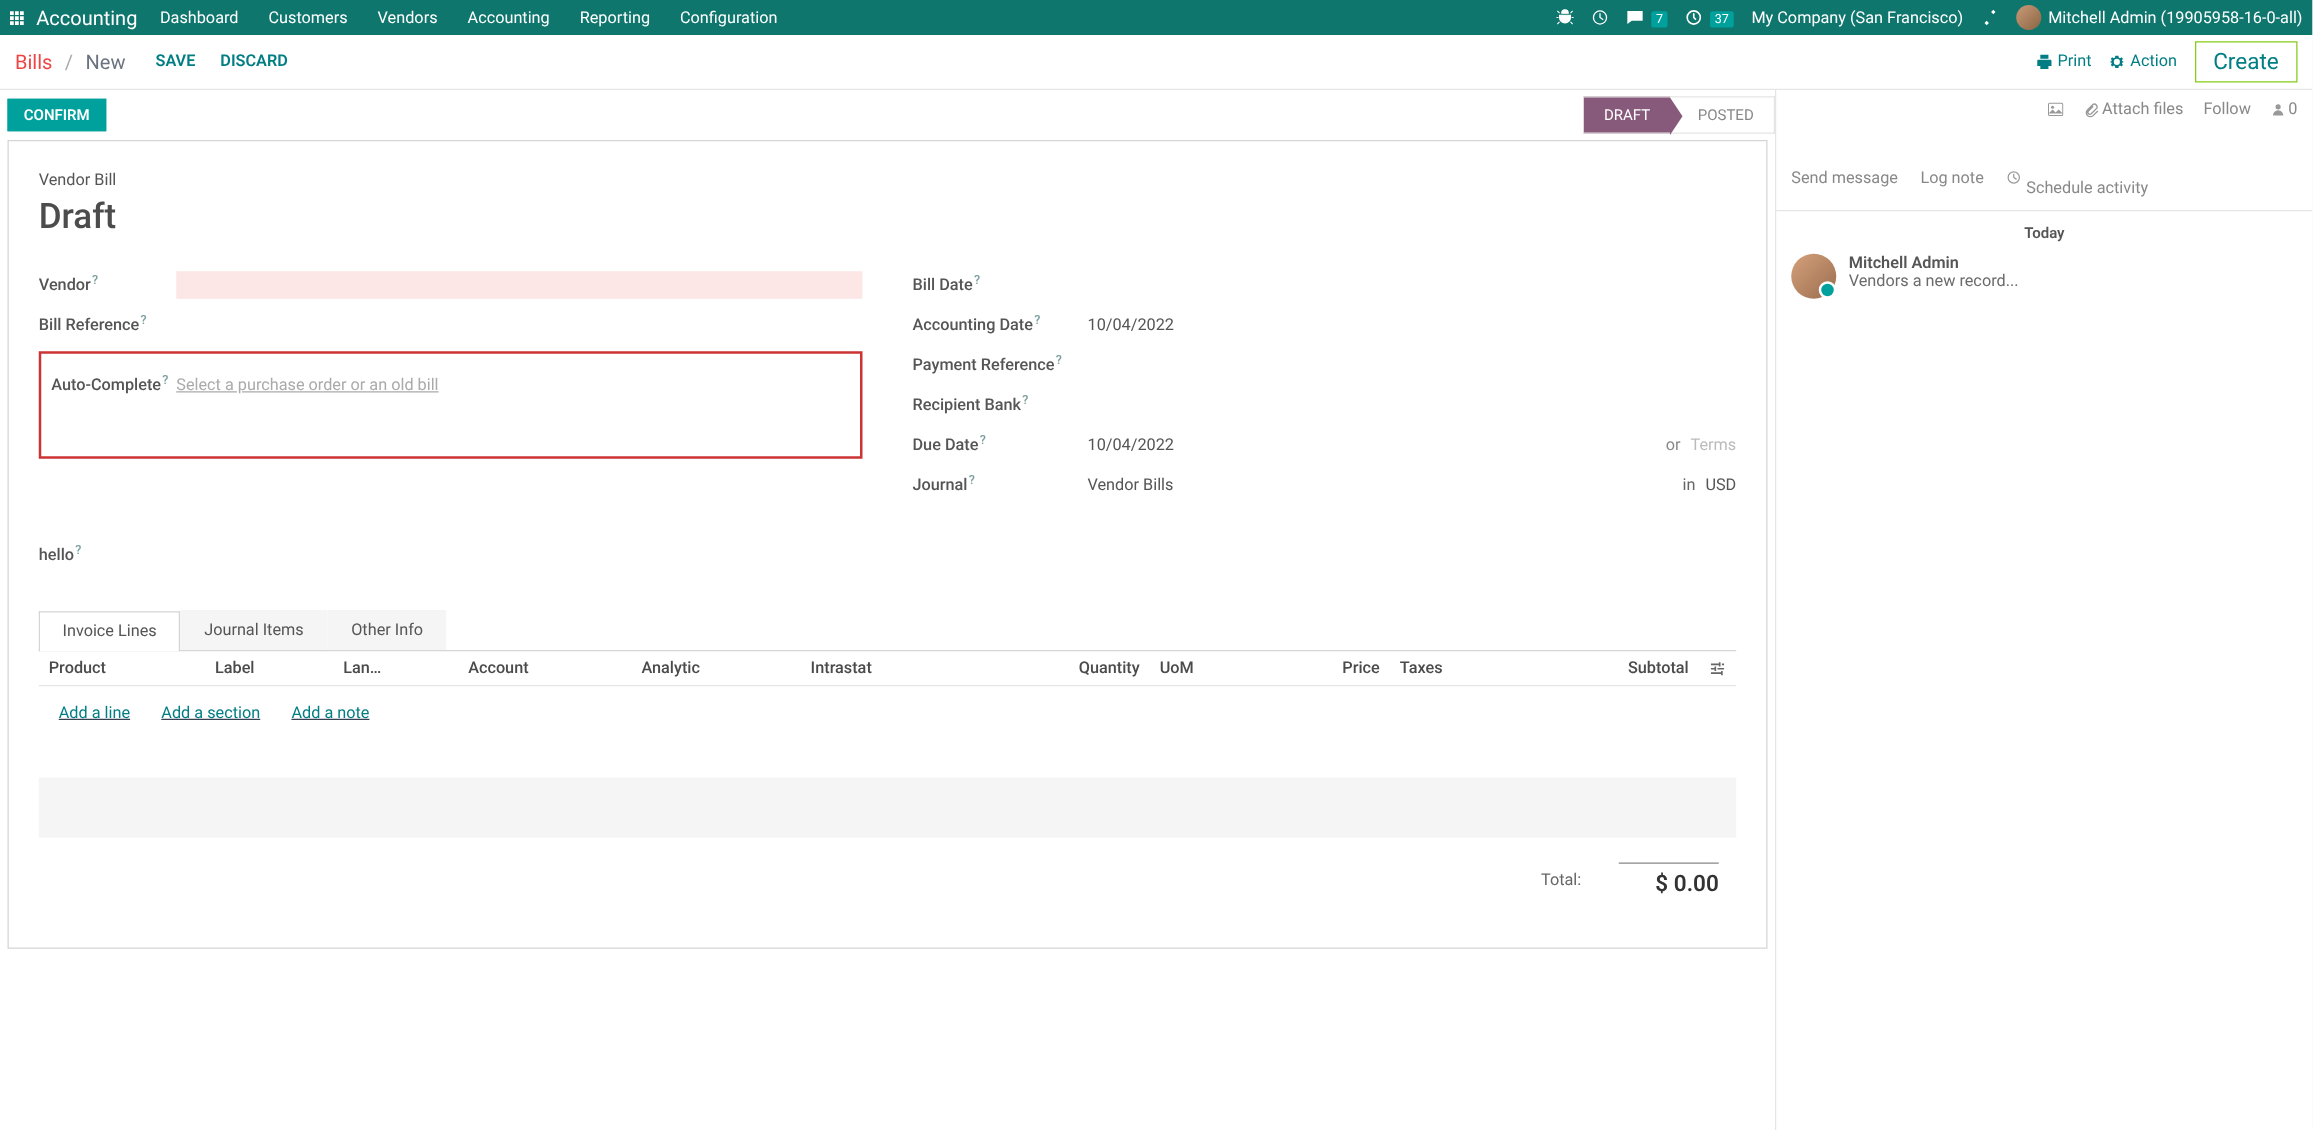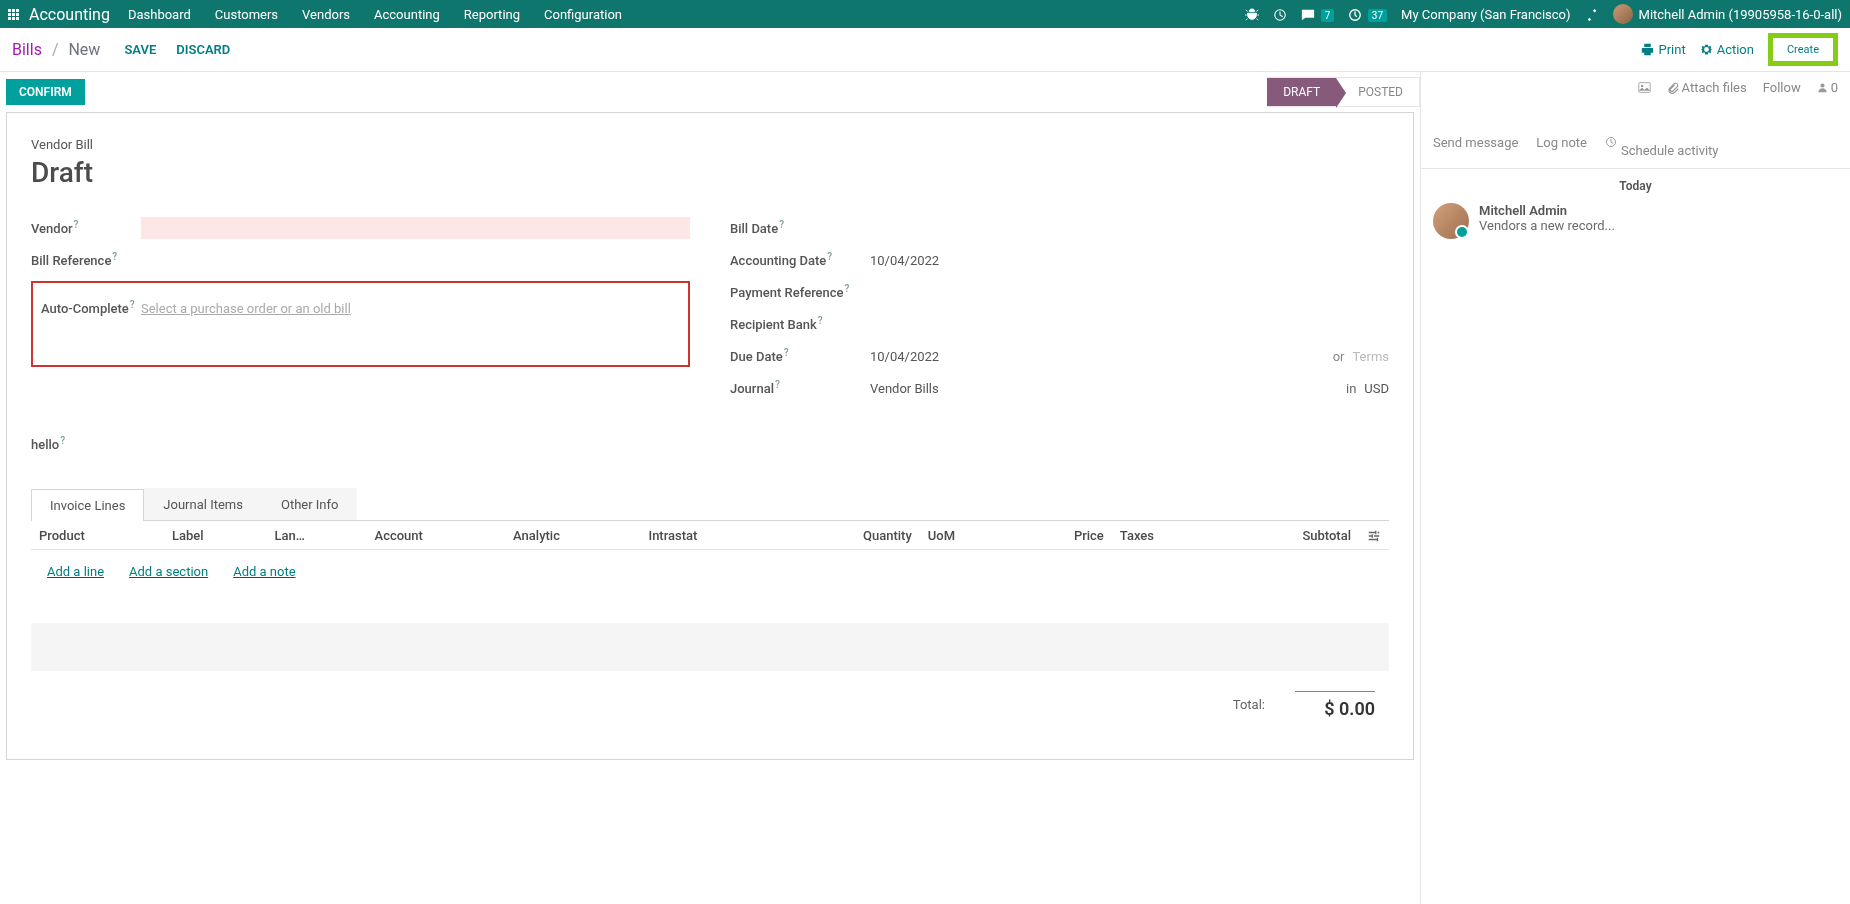--- a/index.html
+++ b/index.html
@@ -16,28 +16,28 @@
 .navbar-right { margin-left: auto; display: flex; align-items: center; gap: 14px; }
 .nav-icon { color: #fff; font-size: 14px; cursor: pointer; position: relative; }
 .badge { background: #00A09D; color: #fff; font-size: 10px; padding: 1px 4px; border-radius: 2px; margin-left: 2px; }
 .company-name { font-size: 13px; }
 .user-info { display: flex; align-items: center; gap: 6px; font-size: 13px; }
 .avatar-sm { width: 20px; height: 20px; border-radius: 50%; background: linear-gradient(135deg,#c97,#864); }
 
 
 .control-bar { background: #fff; height: 44px; display: flex; align-items: center; padding: 0 12px; border-bottom: 1px solid #e5e5e5; }
 .breadcrumb { font-size: 16px; color: #7c7c7c; }
-.breadcrumb .root { color: #a21caf; cursor: pointer; }
+.breadcrumb .root { color: #ef4444; cursor: pointer; }
 .breadcrumb .sep { margin: 0 6px; color: #aaa; }
 .breadcrumb .cur { color: #6b7280; }
 .cb-actions { display: flex; gap: 20px; margin-left: 24px; }
 .cb-actions button { background: none; border: none; color: #017E84; font-weight: 600; font-size: 13px; cursor: pointer; }
 .cb-right { margin-left: auto; display: flex; align-items: center; gap: 14px; }
 .cb-link { color: #017E84; font-size: 13px; cursor: pointer; display: flex; align-items: center; gap: 4px; }
-.btn-create { border: 5px solid #84cc16; background: #fff; color: #017E84; padding: 5px 14px; font-size: 11px; cursor: pointer; }
+.btn-create { border: 1px solid #84cc16; background: #fff; color: #017E84; padding: 5px 14px; font-size: 18px; cursor: pointer; }
 
 
 .layout { display: flex; height: calc(100vh - 72px); }
 .main { flex: 1; padding: 0; background: #fff; overflow: auto; }
 .sidebar { width: 430px; border-left: 1px solid #e5e5e5; background: #fff; display: flex; flex-direction: column; }
 
 
 .status-row { display: flex; align-items: center; padding: 0 0 0 6px; height: 40px; }
 .btn-confirm { background: #00A09D; border: 1px solid #00A09D; color: #fff; padding: 5px 12px; font-size: 12px; font-weight: 600; cursor: pointer; }
 .status-stages { margin-left: auto; display: flex; align-items: center; }

